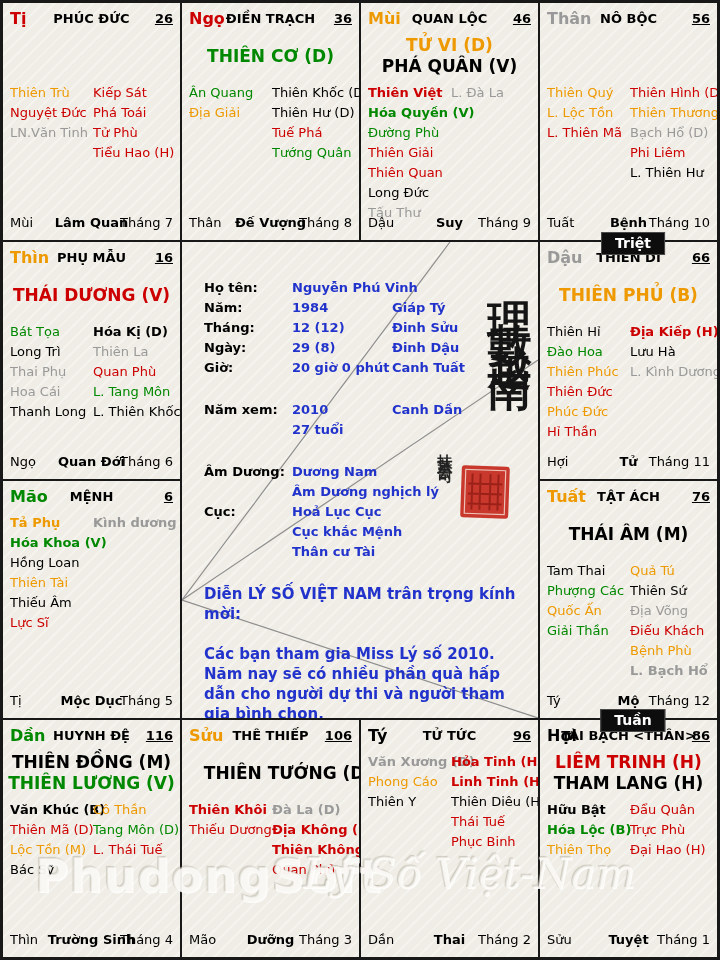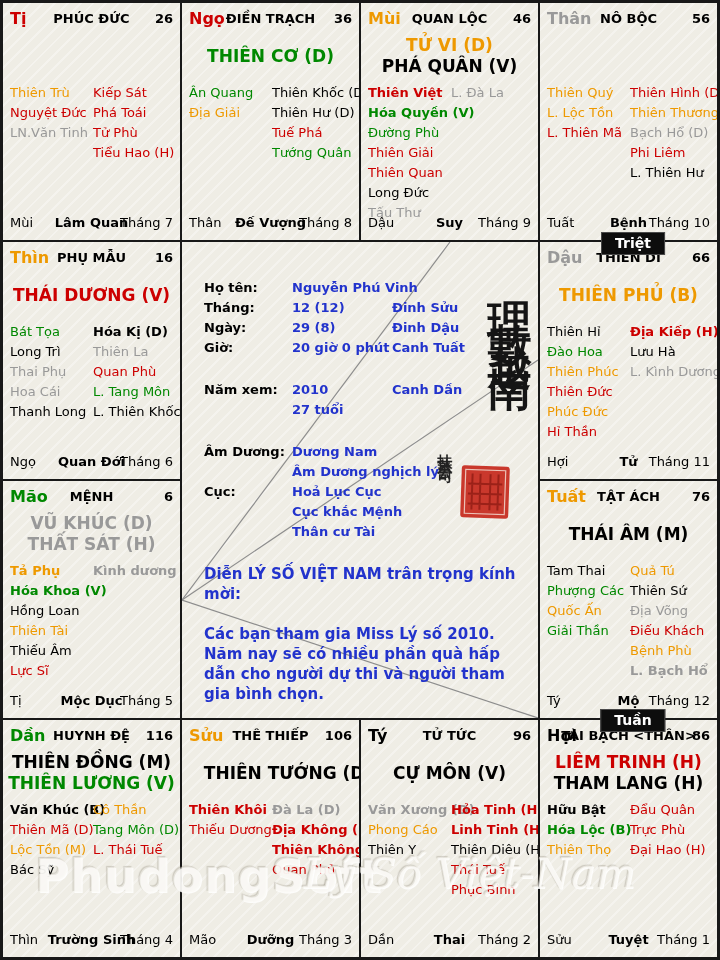--- a/index.html
+++ b/index.html
@@ -20,21 +20,21 @@
     background-image:repeating-linear-gradient(135deg, rgba(255,255,255,.35) 0 2px, rgba(0,0,0,0) 2px 9px);
   }
   .a0{grid-area:a0}.a1{grid-area:a1}.a2{grid-area:a2}.a3{grid-area:a3}
   .a4{grid-area:a4}.a5{grid-area:a5}.a6{grid-area:a6}.a7{grid-area:a7}
   .a8{grid-area:a8}.a9{grid-area:a9}.a10{grid-area:a10}.a11{grid-area:a11}
   .center{grid-area:ct}
   .cell-header{position:relative;height:22px;margin:6px 7px 0 7px;}
   .branch{font-weight:bold;font-size:16px;}
   .palace{position:absolute;left:50%;top:2px;transform:translateX(-50%);
     font-weight:bold;font-size:13px;color:#000;white-space:nowrap;}
-  .cellnum{position:absolute;right:0;top:2px;font-weight:bold;font-size:13px;color:#000;}
+  .cellnum{position:absolute;right:0;top:2px;font-weight:bold;font-size:13px;color:#000;text-decoration:underline;}
   .mainstars{height:46px;margin-top:2px;display:flex;flex-direction:column;
     align-items:center;justify-content:center;}
   .mainstar{font-weight:bold;font-size:17px;line-height:21px;white-space:nowrap;}
   .starcols{display:flex;margin:4px 4px 0 7px;}
   .starcol{width:50%;display:flex;flex-direction:column;}
   .star{font-size:13px;line-height:20px;white-space:nowrap;}
   .bold{font-weight:bold;}
   .cell-footer{position:absolute;left:7px;right:7px;bottom:7px;height:18px;}
   .f-branch{position:absolute;left:0;font-size:13px;color:#000;}
   .f-stage{position:absolute;left:50%;transform:translateX(-50%);font-weight:bold;font-size:13px;color:#000;white-space:nowrap;}
@@ -246,24 +246,20 @@
         <div class="f-stage">Tử</div>
         <div class="f-month">Tháng 11</div>
       </div>
     </div>
   <div class="cell a6">
       <div class="cell-header">
         <div class="branch" style="color: rgb(0, 136, 0);">Mão</div>
         <div class="palace">MỆNH</div>
         <div class="cellnum">6</div>
       </div>
-      <div class="mainstars">
-        <div class="mainstar" style="color: rgb(153, 153, 153);">VŨ KHÚC (D)</div>
-        <div class="mainstar" style="color: rgb(153, 153, 153);">THẤT SÁT (H)</div>
-      </div>
       <div class="starcols">
         <div class="starcol">
           <div class="star bold" style="color: rgb(238, 153, 0);">Tả Phụ</div>
           <div class="star bold" style="color: rgb(0, 136, 0);">Hóa Khoa (V)</div>
           <div class="star" style="color: rgb(0, 0, 0);">Hồng Loan</div>
           <div class="star" style="color: rgb(238, 153, 0);">Thiên Tài</div>
           <div class="star" style="color: rgb(0, 0, 0);">Thiếu Âm</div>
           <div class="star" style="color: rgb(204, 0, 0);">Lực Sĩ</div>
         </div>
         <div class="starcol">
@@ -362,23 +358,20 @@
         <div class="f-stage">Dưỡng</div>
         <div class="f-month">Tháng 3</div>
       </div>
     </div>
   <div class="cell a10">
       <div class="cell-header">
         <div class="branch" style="color: rgb(0, 0, 0);">Tý</div>
         <div class="palace">TỬ TỨC</div>
         <div class="cellnum">96</div>
       </div>
-      <div class="mainstars">
-        <div class="mainstar" style="color: rgb(0, 0, 0);">CỰ MÔN (V)</div>
-      </div>
       <div class="starcols">
         <div class="starcol">
           <div class="star bold" style="color: rgb(153, 153, 153);">Văn Xương (D)</div>
           <div class="star" style="color: rgb(238, 153, 0);">Phong Cáo</div>
           <div class="star" style="color: rgb(0, 0, 0);">Thiên Y</div>
         </div>
         <div class="starcol">
           <div class="star bold" style="color: rgb(204, 0, 0);">Hỏa Tinh (H)</div>
           <div class="star bold" style="color: rgb(204, 0, 0);">Linh Tinh (H)</div>
           <div class="star" style="color: rgb(0, 0, 0);">Thiên Diêu (H)</div>
@@ -428,20 +421,25 @@
       <line x1="0" y1="358" x2="356" y2="476" stroke="#8d8d8d" stroke-width="1.2"></line>
     </svg>
 
     <div class="info-table">
         <div class="inforow">
           <div class="ilabel">Họ tên:</div>
           <div class="ivalue">Nguyễn Phú Vinh</div>
           <div class="iextra"></div>
         </div>
         <div class="inforow">
+          <div class="ilabel">Năm:</div>
+          <div class="ivalue">1984</div>
+          <div class="iextra">Giáp Tý</div>
+        </div>
+        <div class="inforow">
           <div class="ilabel">Tháng:</div>
           <div class="ivalue">12  (12)</div>
           <div class="iextra">Đinh Sửu</div>
         </div>
         <div class="inforow">
           <div class="ilabel">Ngày:</div>
           <div class="ivalue">29  (8)</div>
           <div class="iextra">Đinh Dậu</div>
         </div>
         <div class="inforow">

